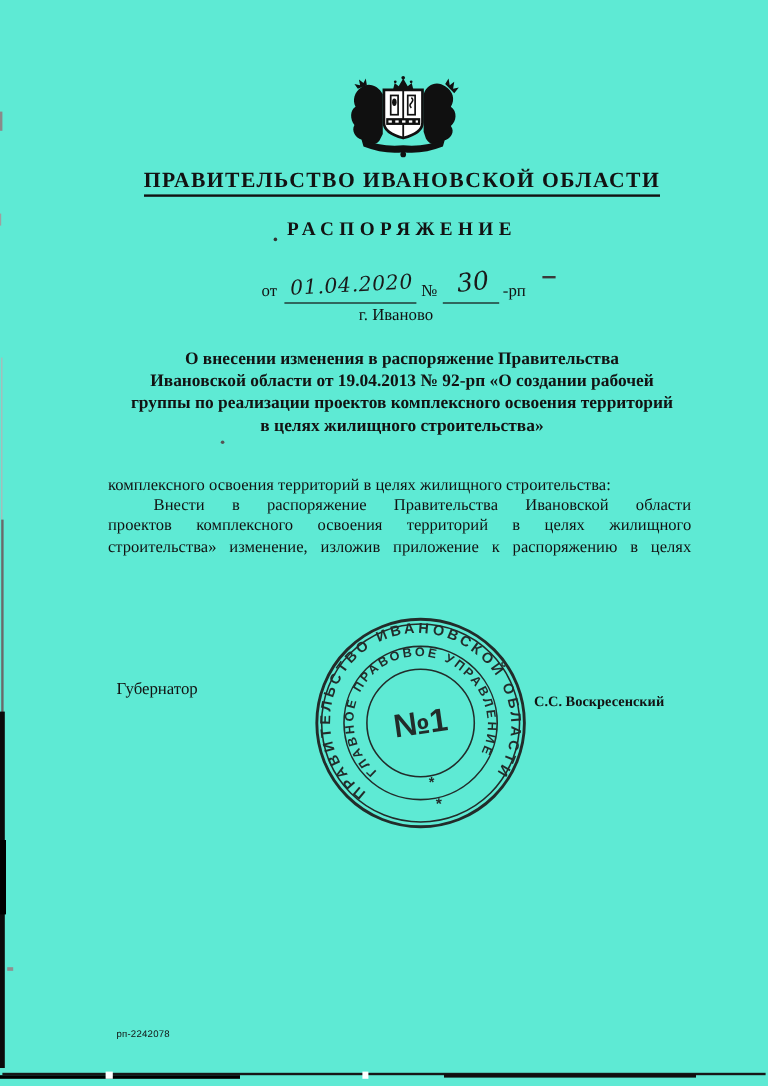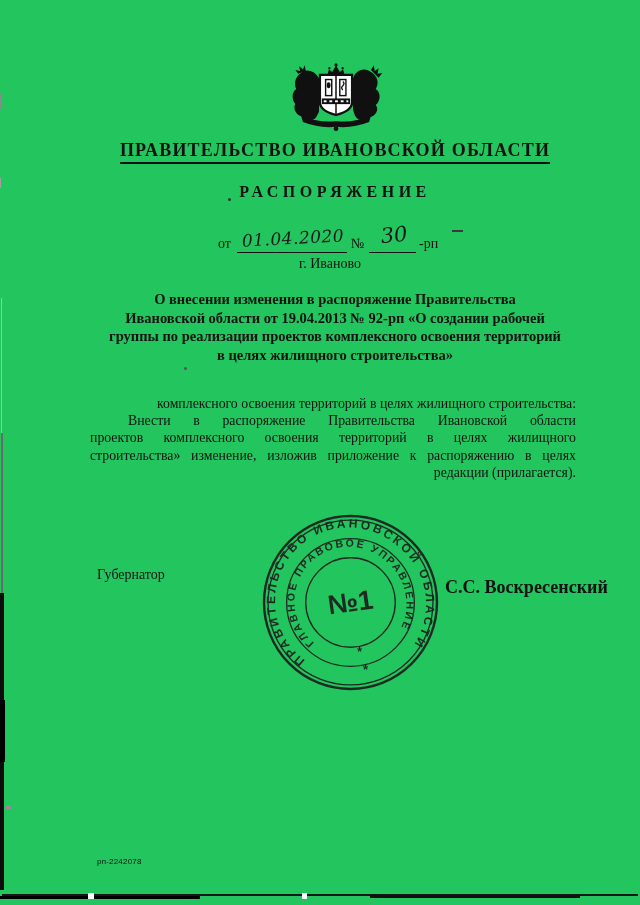--- a/index.html
+++ b/index.html
@@ -1,17 +1,17 @@
 <!DOCTYPE html>
 <html><head>
 <meta charset="utf-8">
 <style>
   html,body { margin:0; padding:0; background:#ffffff; }
   .page {
-    position:relative; width:640px; height:905px; background:#22c55e;
+    position:relative; width:640px; height:905px; background:#5eead4;
     overflow:hidden; font-family:"Liberation Serif", serif; color:#121212;
   }
   
   .emblem { position:absolute; left:284px; top:62px; width:104px; height:71px; }
   
   .org-wrap { position:absolute; left:25px; top:140px; width:620px; text-align:center; }
   .org-name { display:inline-block; font-weight:bold; font-size:18px; letter-spacing:1.2px;
               border-bottom:2.2px solid #121212; padding-bottom:1px; white-space:nowrap; }
   .doc-type { position:absolute; left:25px; top:183px; width:620px; text-align:center;
               font-weight:bold; font-size:16px; letter-spacing:4.5px; }
@@ -27,26 +27,26 @@
                font-size:21px; transform:rotate(-6deg); }
   .num-label  { position:absolute; left:351px; top:236px; font-size:14px; }
   .num-suffix { position:absolute; left:419px; top:236px; font-size:14px; }
   .city { position:absolute; left:15px; top:256px; width:630px; text-align:center; font-size:14px; }
   
   .subject { position:absolute; left:25px; top:290px; width:620px; text-align:center;
              font-weight:bold; font-size:14.5px; line-height:18.6px; }
   
   .body-text { position:absolute; left:90px; top:395px; width:486px;
                font-size:13.8px; line-height:17.2px; }
-  .bline { text-align:right; }
+  .bline { text-align:left; }
   .bline.j { text-align:justify; text-align-last:justify; }
   .ind { text-indent:38px; }
   
   .sig-left  { position:absolute; left:97px; top:565px; font-weight:normal; font-size:14px; line-height:20.5px; }
-  .sig-name  { position:absolute; left:445px; top:577px; font-weight:bold; font-size:18px; }
+  .sig-name  { position:absolute; left:445px; top:577px; font-weight:bold; font-size:12px; }
   
   .stamp { position:absolute; left:261px; top:513px; width:179px; height:179px; opacity:0.93; }
   .stamp text { font-family:"Liberation Sans", sans-serif; font-weight:bold; fill:#1e1e1e; }
   
   .footer-code { position:absolute; left:97px; top:857px; font-family:"Liberation Sans", sans-serif;
                  font-weight:normal; font-size:8px; letter-spacing:0.2px; }
   
   .art { position:absolute; background:#0c0c0c; }
   .a-v-light { left:1px; top:298px; width:1px; height:135px; background:#b5b5b5; }
   .a-v-mid   { left:1px; top:433px; width:2px; height:162px; background:#6a6a6a; }
@@ -117,21 +117,20 @@
     <div>Ивановской области от 19.04.2013 № 92-рп «О создании рабочей</div>
     <div>группы по реализации проектов комплексного освоения территорий</div>
     <div>в целях жилищного строительства»</div>
   </div>
 
   <div class="body-text">
     <div class="bline">комплексного освоения территорий в целях жилищного строительства:</div>
     <div class="bline j ind">Внести в распоряжение Правительства Ивановской области</div>
     <div class="bline j">проектов комплексного освоения территорий в целях жилищного</div>
     <div class="bline j">строительства» изменение, изложив приложение к распоряжению в целях</div>
-    <div class="bline">редакции (прилагается).</div>
   </div>
 
   <div class="sig-left">
     <div>Губернатор</div>
   </div>
   <div class="sig-name">С.С. Воскресенский</div>
 
   <svg class="stamp" viewBox="0 0 178 178">
     <defs>
       <path id="outerArc" d="M 44.1 146.5 A 73 73 0 1 1 133.9 31.5 A 73 73 0 1 1 44.1 146.5"></path>

